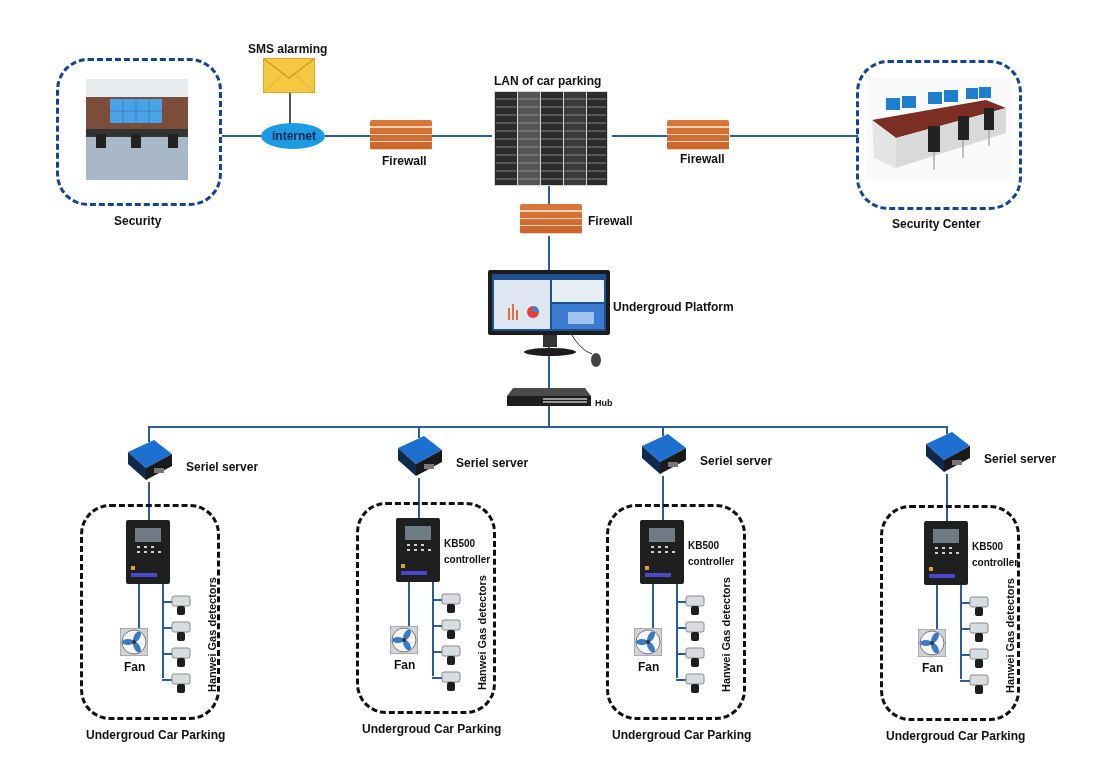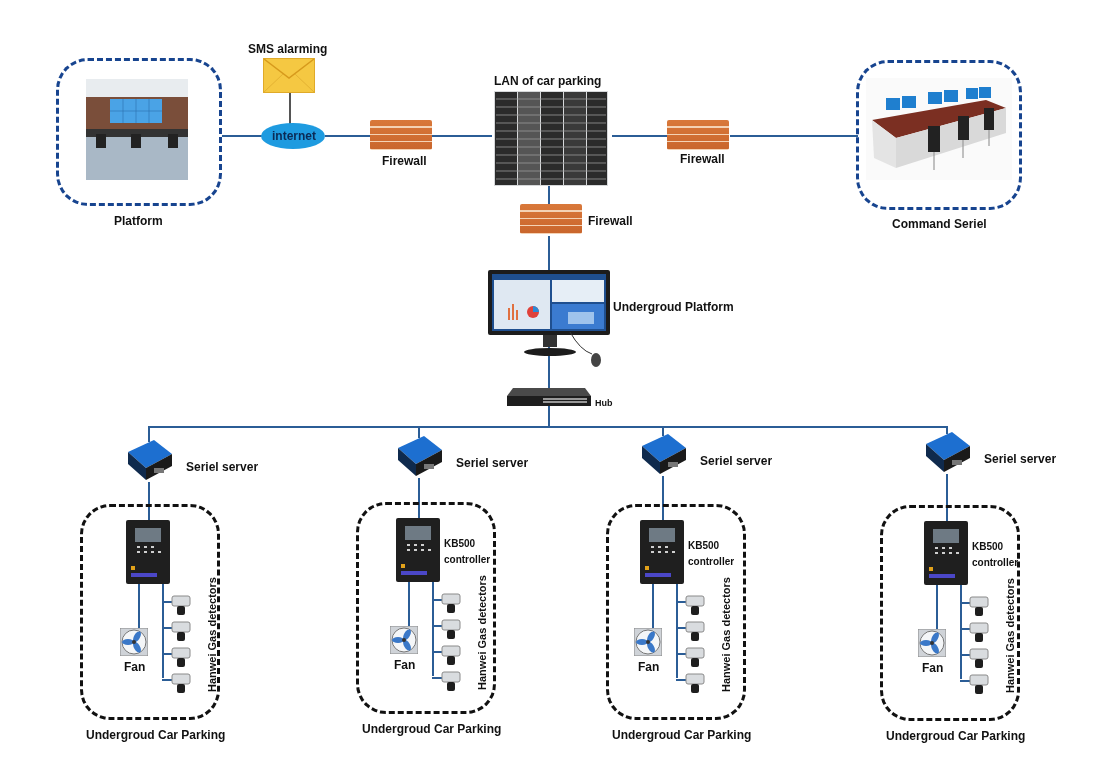--- a/index.html
+++ b/index.html
@@ -50,21 +50,21 @@
         </g>
       <rect y="50" width="102" height="8" fill="#333"></rect>
       <rect y="58" width="102" height="43" fill="#a9b8c6"></rect>
       <g fill="#222">
           <rect x="10" y="55" width="10" height="14"></rect>
           <rect x="45" y="55" width="10" height="14"></rect>
           <rect x="82" y="55" width="10" height="14"></rect>
         </g>
     </svg>
   </div>
-  <div class="lbl" style="left:114px; top:214px;">Platform</div>
+  <div class="lbl" style="left:114px; top:214px;">Security</div>
 
   <div class="lbl" style="left:248px; top:42px;">SMS alarming</div>
   <div class="node" style="left:263px; top:58px;">
     <svg width="52" height="35" viewBox="0 0 52 35">
       <rect x="0.5" y="0.5" width="51" height="34" fill="#f5c842" stroke="#e0aa28"></rect>
       <polyline points="1,1 26,20 51,1" fill="none" stroke="#d79a1c" stroke-width="1.5"></polyline>
       <polyline points="1,34 20,16" stroke="#e4b232" fill="none"></polyline>
       <polyline points="51,34 32,16" stroke="#e4b232" fill="none"></polyline>
     </svg>
   </div>
@@ -132,21 +132,21 @@
           <rect x="92" y="38" width="11" height="24"></rect>
           <rect x="118" y="30" width="10" height="22"></rect>
         </g>
       <g stroke="#999" stroke-width="1.2">
           <line x1="68" y1="74" x2="68" y2="92"></line>
           <line x1="97" y1="62" x2="97" y2="80"></line>
           <line x1="123" y1="52" x2="123" y2="68"></line>
         </g>
     </svg>
   </div>
-  <div class="lbl" style="left:892px; top:217px;">Command Seriel</div>
+  <div class="lbl" style="left:892px; top:217px;">Security Center</div>
 
   <div class="node" style="left:488px; top:270px;">
     <svg width="125" height="100" viewBox="0 0 125 100">
       <rect x="0" y="0" width="122" height="65" rx="2" fill="#1c1c1c"></rect>
       <rect x="4" y="4" width="114" height="57" fill="#1f4f8f"></rect>
       <rect x="6" y="10" width="56" height="49" fill="#dfe8f2"></rect>
       <rect x="64" y="10" width="52" height="22" fill="#e6eef6"></rect>
       <rect x="64" y="34" width="52" height="25" fill="#3b7bd0"></rect>
       <rect x="80" y="42" width="26" height="12" fill="#9fc3ec"></rect>
       <g fill="#e07040">

